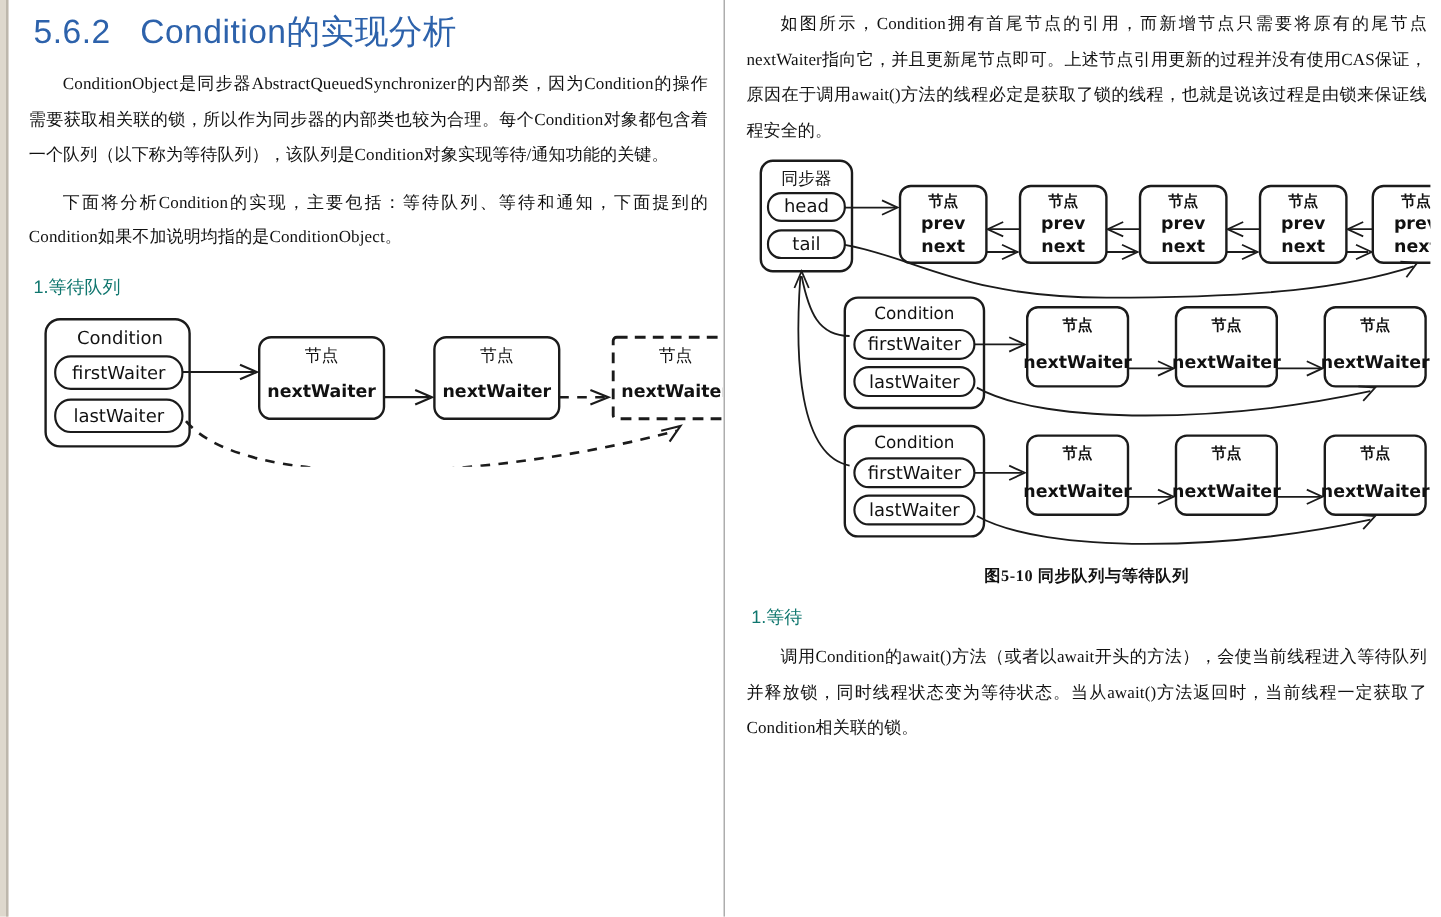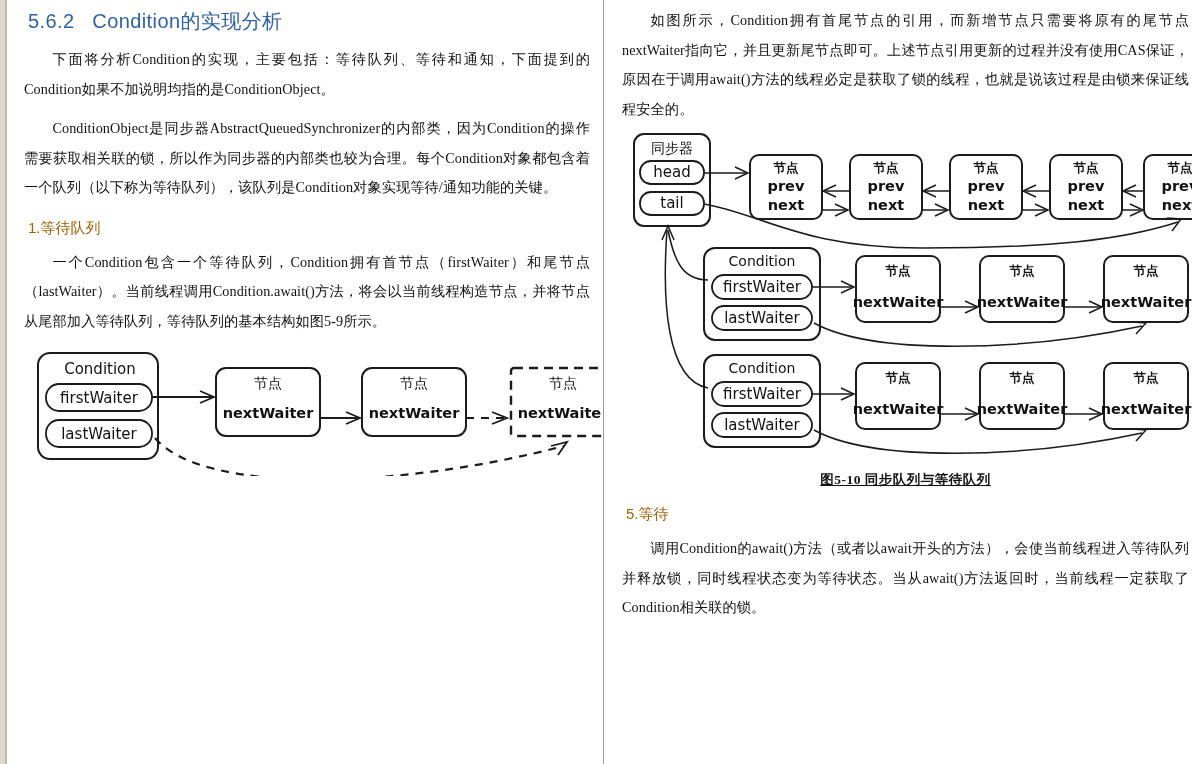--- a/index.html
+++ b/index.html
@@ -41,48 +41,47 @@
   #col-right {
     position: absolute;
     left: 606px; top: 0;
     width: 595px; height: 764px;
   }
   .pad { padding: 0 12px 0 16px; }
 
   h2.section-title {
     font-family: "Liberation Sans", "DejaVu Sans", sans-serif;
     color: #2d62ab;
-    font-size: 20px;
+    font-size: 28px;
     font-weight: 400;
     margin: 8px 0 0 4px;
     letter-spacing: 0.4px;
   }
   h3.sub-title {
     font-family: "Liberation Sans", "DejaVu Sans", sans-serif;
-    color: #a16207;
+    color: #0f766e;
     font-size: 15px;
     font-weight: 400;
     margin: 16px 0 2px 4px;
   }
   p.body-text {
     font-size: 14.2px;
     line-height: 2.08;
     margin: 10px 0 0 0;
     text-align: justify;
     text-indent: 2em;
     letter-spacing: 0.1px;
   }
 
   .fig-caption {
     text-align: center;
     font-size: 13.5px;
     font-weight: bold;
     margin-top: 4px;
     letter-spacing: 0.5px;
-    text-decoration: underline;
   }
   .figure-wrap { position: relative; }
   svg { display: block; }
   .bx { fill: #ffffff; stroke: #1b1b1b; stroke-width: 2; }
   .bx-dash { fill: #ffffff; stroke: #1b1b1b; stroke-width: 2.4; stroke-dasharray: 9 6; }
   .pill { fill: #ffffff; stroke: #1b1b1b; stroke-width: 1.8; }
   .ln { stroke: #1b1b1b; stroke-width: 1.8; fill: none; }
   .ln-thin { stroke: #1b1b1b; stroke-width: 1.5; fill: none; }
   .ln-dash { stroke: #1b1b1b; stroke-width: 2.2; fill: none; stroke-dasharray: 8 7; }
   text { font-family: "DejaVu Sans", "Liberation Sans", sans-serif; fill: #111111; }
@@ -99,26 +98,25 @@
 <div id="gutter-left-inner"></div>
 <div id="column-divider"></div>
 
 <div id="col-left">
   <div class="pad">
 
     <h2 class="section-title">
       <span>5.6.2</span>&nbsp;&nbsp;&nbsp;<span>Condition的实现分析</span>
     </h2>
 
+    <p class="body-text">ConditionObject是同步器AbstractQueuedSynchronizer的内部类，因为Condition的操作需要获取相关联的锁，所以作为同步器的内部类也较为合理。每个Condition对象都包含着一个队列（以下称为等待队列），该队列是Condition对象实现等待/通知功能的关键。</p>
     <p class="body-text">下面将分析Condition的实现，主要包括：等待队列、等待和通知，下面提到的Condition如果不加说明均指的是ConditionObject。</p>
-    <p class="body-text">ConditionObject是同步器AbstractQueuedSynchronizer的内部类，因为Condition的操作需要获取相关联的锁，所以作为同步器的内部类也较为合理。每个Condition对象都包含着一个队列（以下称为等待队列），该队列是Condition对象实现等待/通知功能的关键。</p>
 
     <h3 class="sub-title">1.等待队列</h3>
 
-    <p class="body-text">一个Condition包含一个等待队列，Condition拥有首节点（firstWaiter）和尾节点（lastWaiter）。当前线程调用Condition.await()方法，将会以当前线程构造节点，并将节点从尾部加入等待队列，等待队列的基本结构如图5-9所示。</p>
 
     <div class="figure-wrap" style="margin-top:10px;">
       <svg width="578" height="130" viewBox="0 0 578 130">
 
         <rect class="bx" x="14" y="7" width="120" height="106" rx="12" ry="12"></rect>
         <text class="t-head" x="76" y="28">Condition</text>
         <rect class="pill" x="22" y="38" width="106" height="27" rx="13" ry="13"></rect>
         <text class="t-pill" x="75" y="57">firstWaiter</text>
         <rect class="pill" x="22" y="74" width="106" height="27" rx="13" ry="13"></rect>
         <text class="t-pill" x="75" y="93">lastWaiter</text>
@@ -273,18 +271,18 @@
         <path class="ln-thin" d="M510 299 L524 300 L514 311"></path>
 
         <path class="ln-thin" d="M86 150 C 60 150, 52 130, 46 100"></path>
         <path class="ln-thin" d="M86 258 C 44 250, 40 170, 45 100"></path>
         <path class="ln-thin" d="M40 110 L46 96 L52 110"></path>
       </svg>
       <div class="fig-caption" style="margin-top:6px;">图5-10  同步队列与等待队列</div>
     </div>
 
 
-    <h3 class="sub-title">5.等待</h3>
+    <h3 class="sub-title">1.等待</h3>
 
     <p class="body-text">调用Condition的await()方法（或者以await开头的方法），会使当前线程进入等待队列并释放锁，同时线程状态变为等待状态。当从await()方法返回时，当前线程一定获取了Condition相关联的锁。</p>
 
   </div>
 </div>
 
 </body></html>

